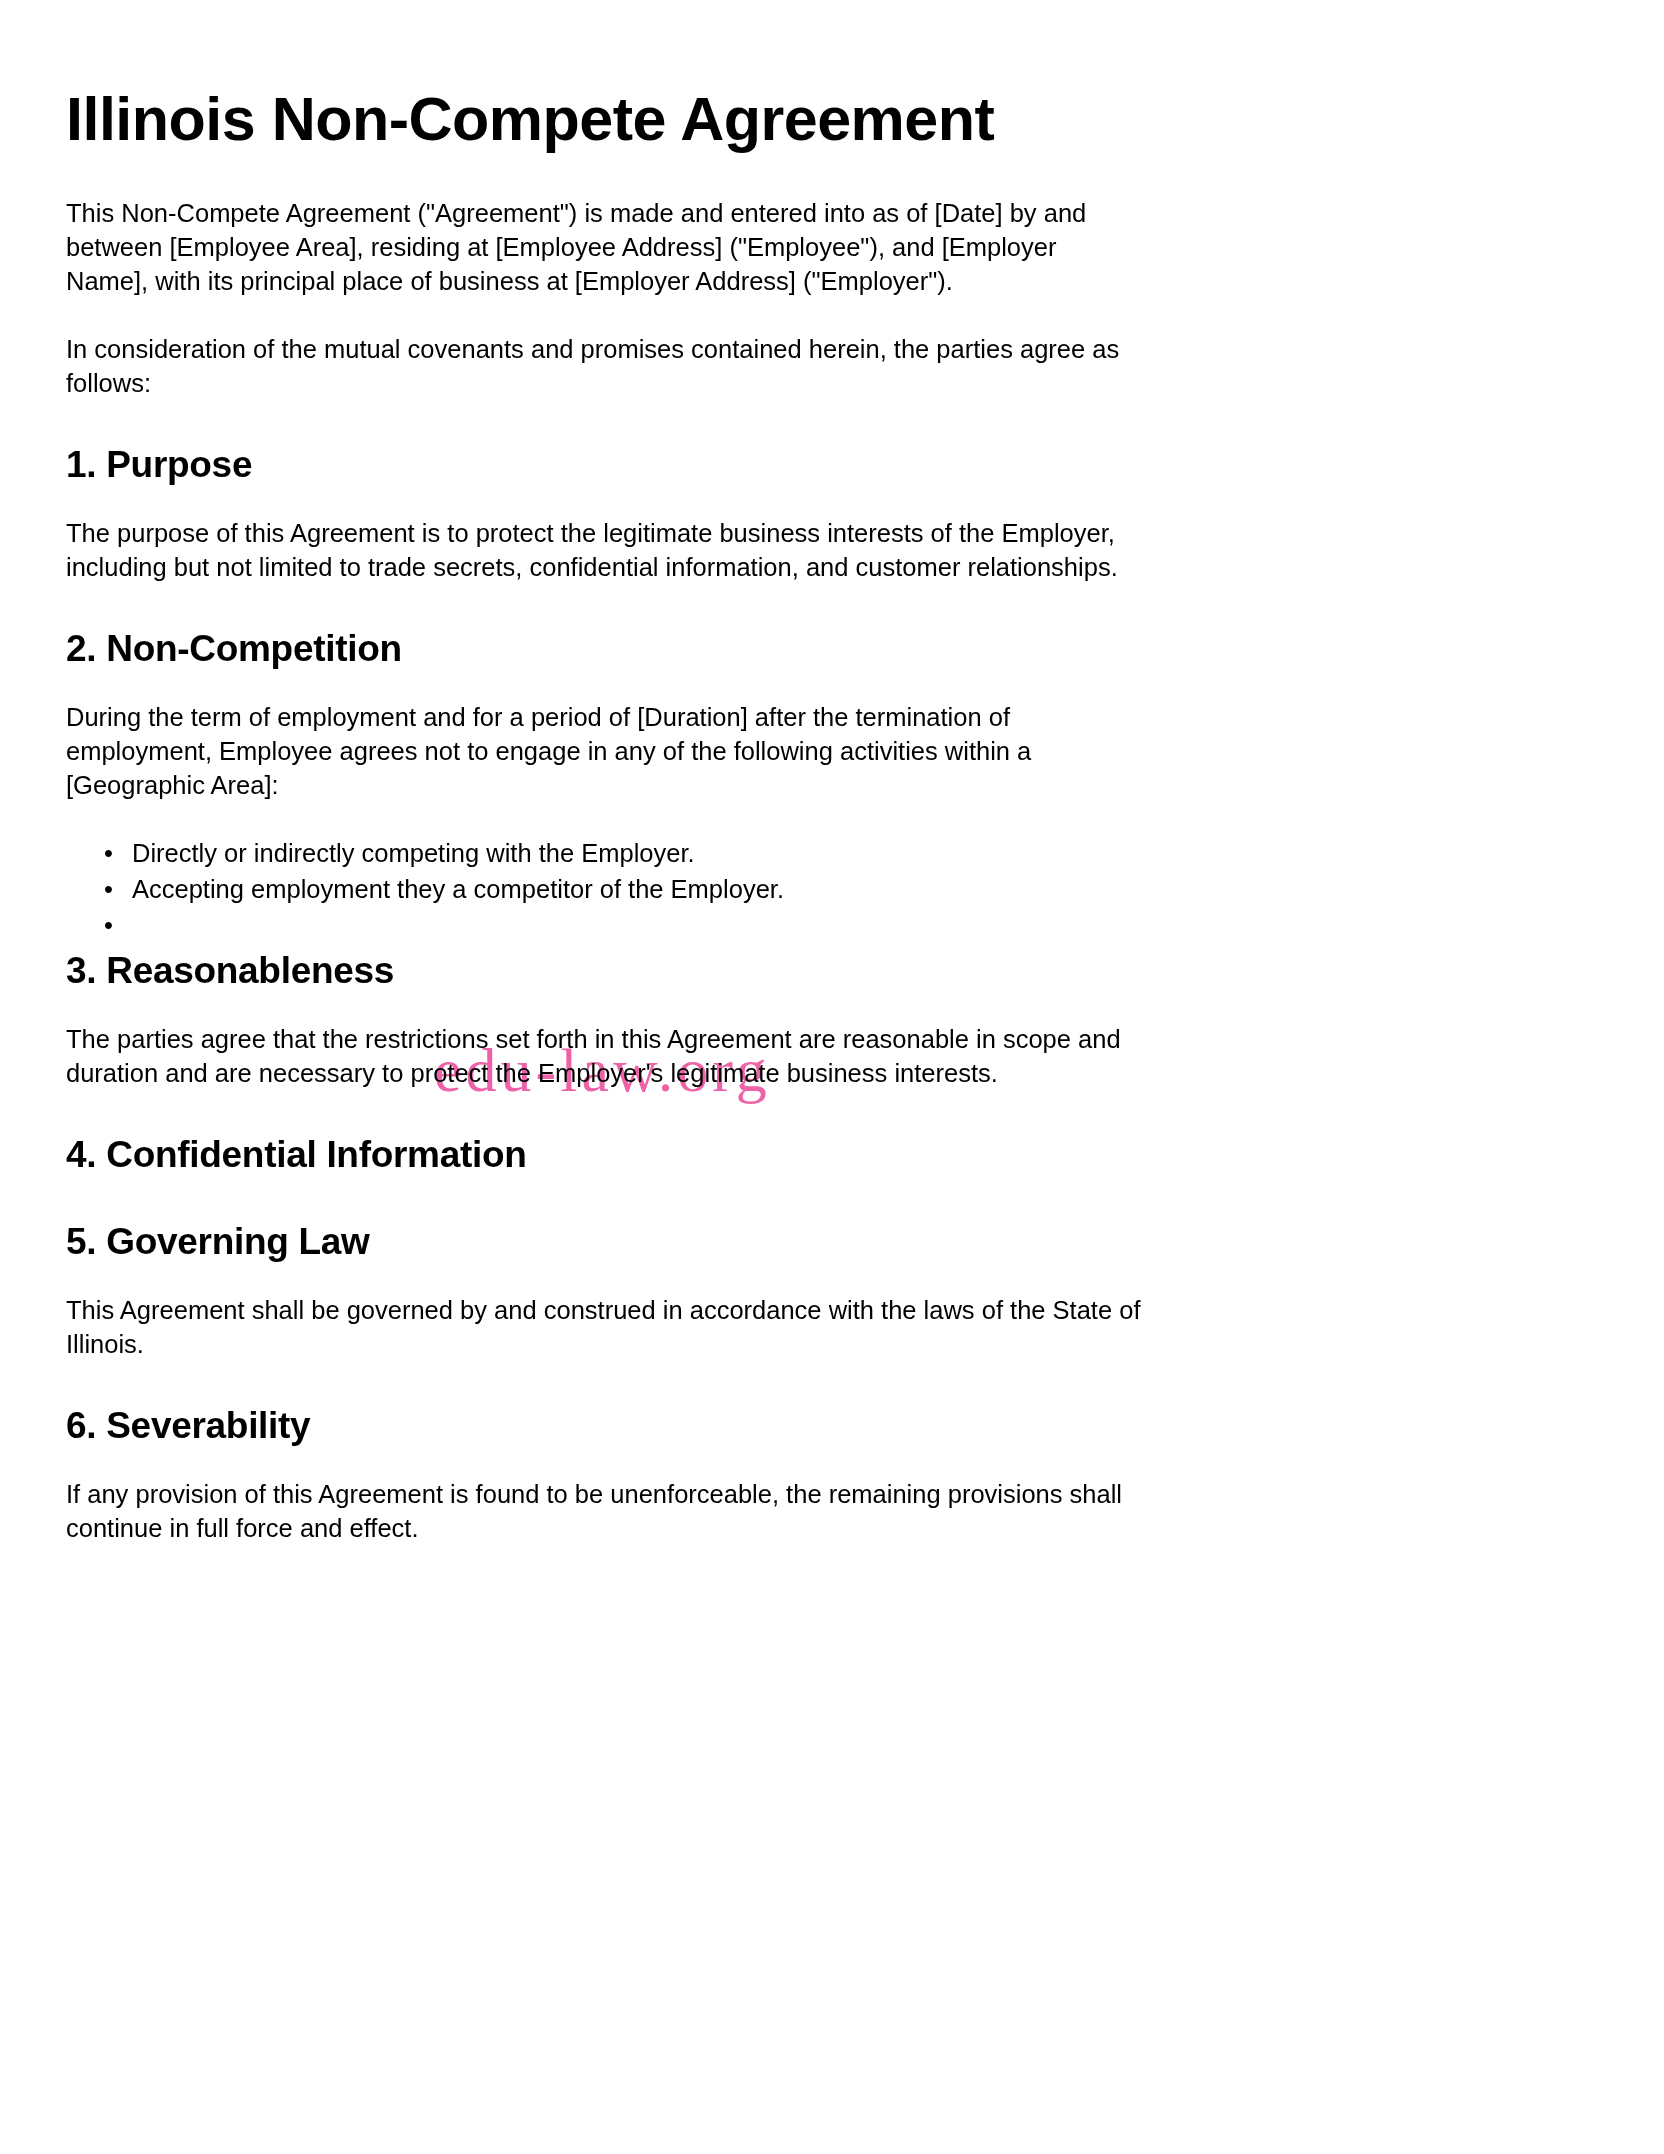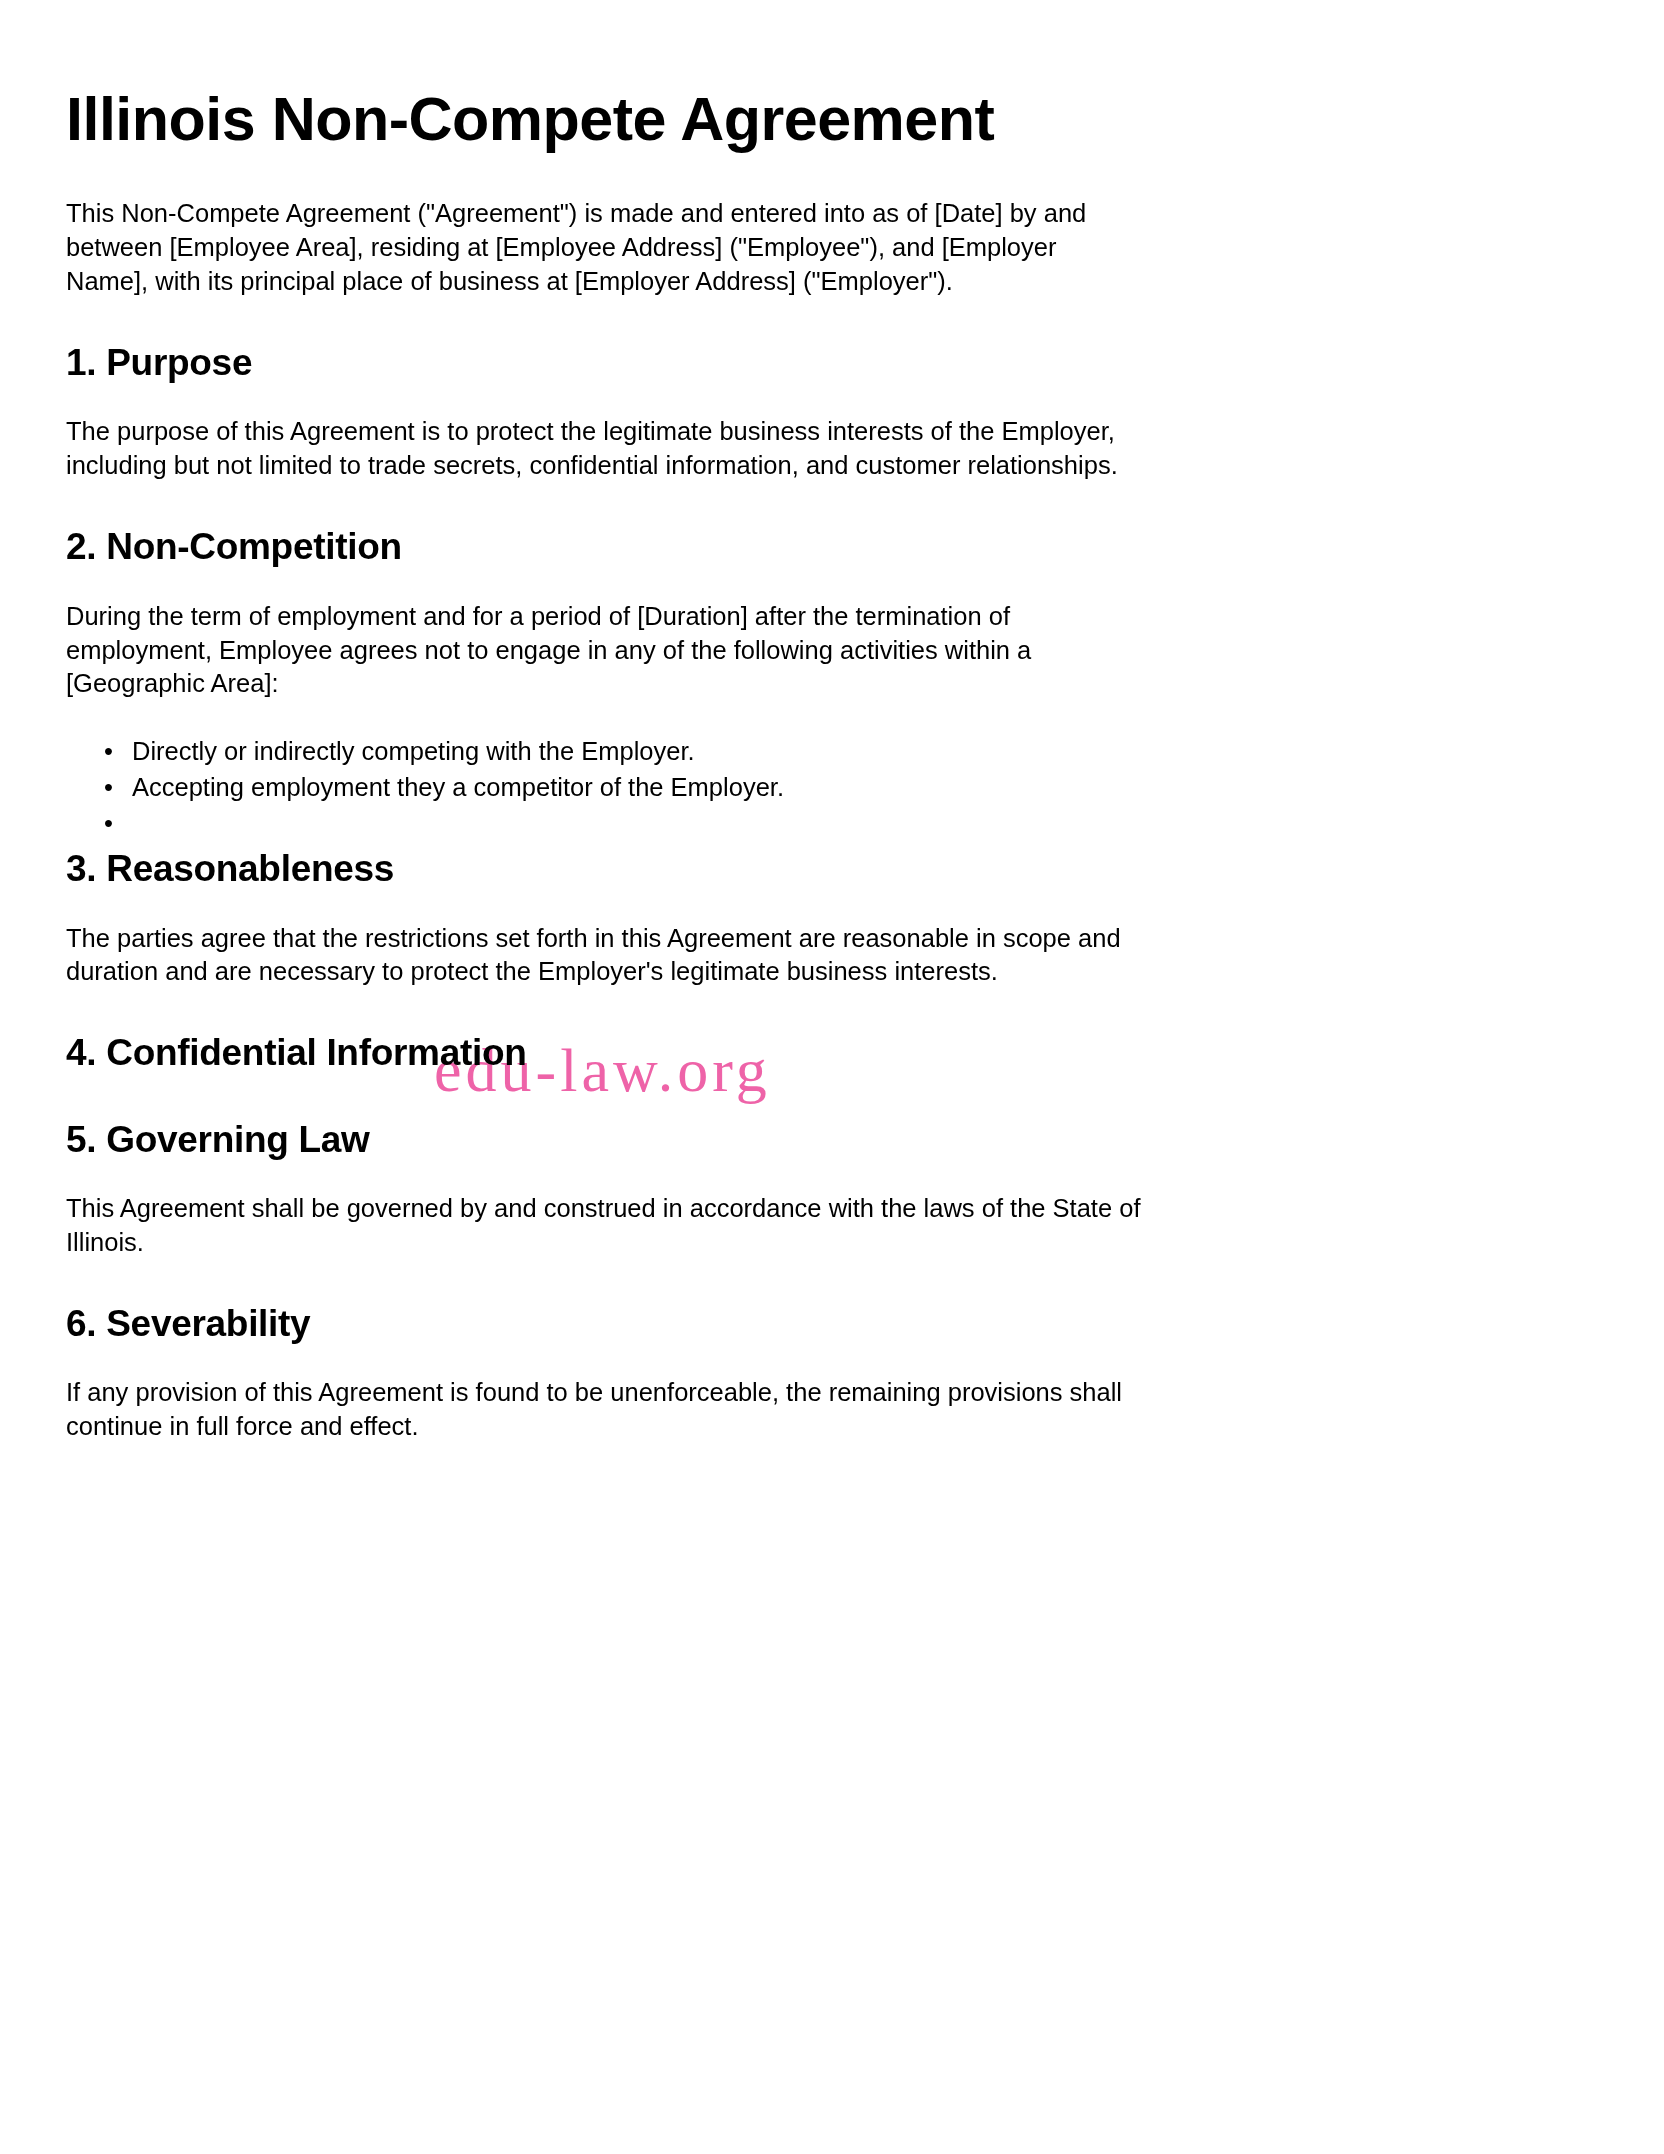--- a/index.html
+++ b/index.html
@@ -91,20 +91,21 @@
 <div class="page">
 
   <div class="watermark">edu-law.org</div>
 
   <div class="content-layer">
 
     <h1 class="doc-title">Illinois Non-Compete Agreement</h1>
 
     <p class="para"><span>This Non-Compete Agreement ("Agreement") is made and entered into as of </span><b>[Date]</b><span> by and between </span><b>[Employee Area]</b><span>, residing at </span><b>[Employee Address]</b><span> ("Employee"), and </span><b>[Employer Name]</b><span>, with its principal place of business at </span><b>[Employer Address]</b><span> ("Employer").</span></p>
 
+    <p class="para">In consideration of the mutual covenants and promises contained herein, the parties agree as follows:</p>
 
     <h2 class="section-heading">1. Purpose</h2>
     <p class="para">The purpose of this Agreement is to protect the legitimate business interests of the Employer, including but not limited to trade secrets, confidential information, and customer relationships.</p>
 
     <h2 class="section-heading">2. Non-Competition</h2>
     <p class="para"><span>During the term of employment and for a period of </span><b>[Duration]</b><span> after the termination of employment, Employee agrees not to engage in any of the following activities within a </span><b>[Geographic Area]</b><span>:</span></p>
 
     <ul class="bullet-list">
       <li><span class="bullet-dot">•</span><span>Directly or indirectly competing with the Employer.</span></li>
       <li><span class="bullet-dot">•</span><span>Accepting employment they a competitor of the Employer.</span></li>

